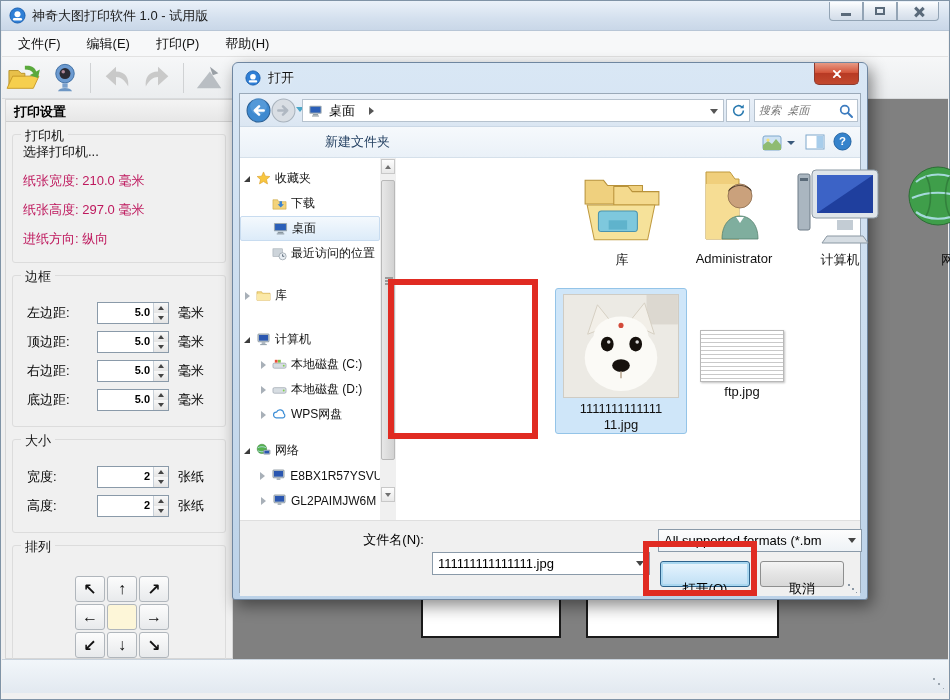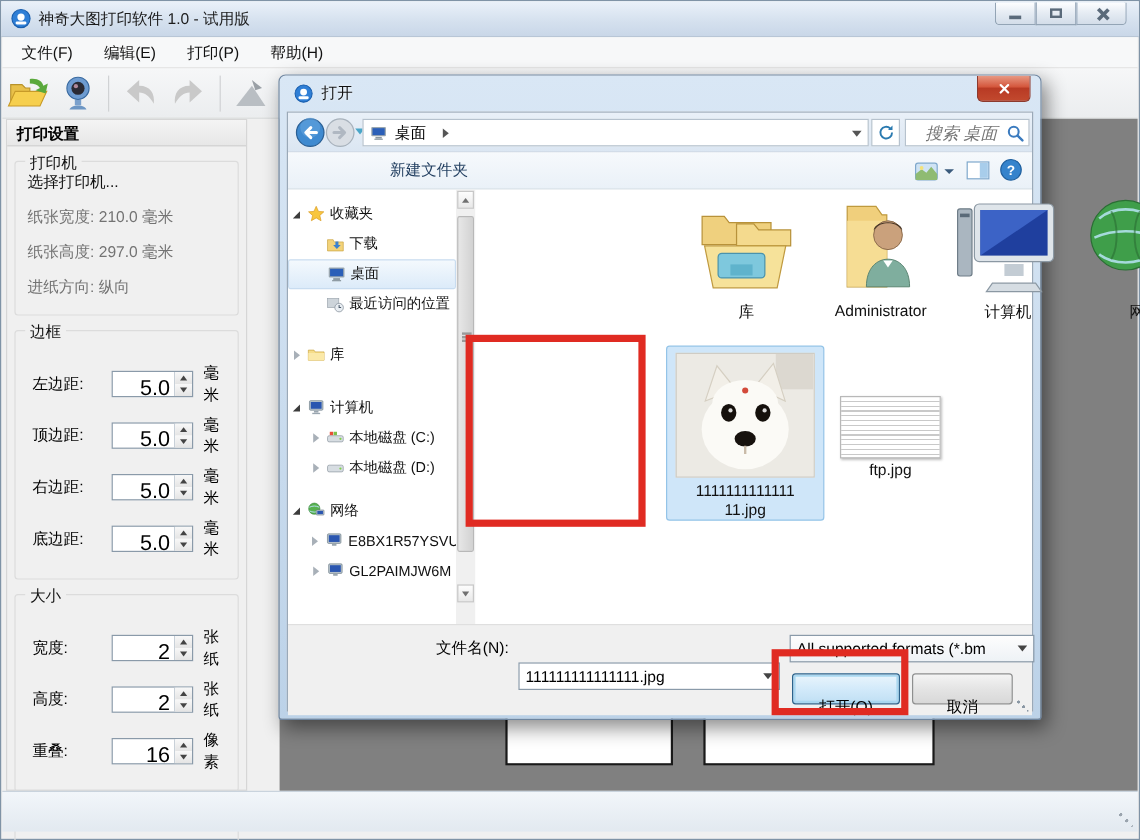--- a/index.html
+++ b/index.html
@@ -25,33 +25,33 @@
   .glyph-x::before { transform:rotate(45deg); } .glyph-x::after { transform:rotate(-45deg); }
 
   .menubar { position:absolute; left:1px; top:30px; right:1px; height:26px; background:#f7f8f9; border-bottom:1px solid #e2e2e2; display:flex; align-items:center; }
   .menubar .mi { font-size:13px; color:#111; padding:4px 10px; margin-left:6px; }
 
   .toolbar { position:absolute; left:1px; top:56px; right:1px; height:42px; background:linear-gradient(#f6f7f8,#ebedef); border-bottom:1px solid #d9dbdd; display:flex; align-items:center; }
   .tbtn { width:42px; height:36px; display:flex; align-items:center; justify-content:center; }
   .tsep { width:1px; height:30px; background:#d0d2d4; margin:0 4px; }
 
   
-  .panel { position:absolute; left:4px; top:98px; width:201px; bottom:40px; background:#f0f0f0; border:1px solid #d6d6d6; }
+  .panel { position:absolute; left:4px; top:98px; width:228px; bottom:40px; background:#f0f0f0; border:1px solid #d6d6d6; }
   .panel-h { height:22px; background:linear-gradient(#f4f4f4,#e7e7e7); border-bottom:1px solid #cfcfcf; font-weight:bold; font-size:13px; padding:3px 0 0 8px; }
   .grp { position:relative; border:1px solid #dcdcdc; border-radius:3px; margin:12px 6px 0 6px; padding:20px 4px 8px 6px; }
   .grp-legend { position:absolute; top:-8px; left:8px; background:#f0f0f0; padding:0 4px; font-size:13px; color:#111; }
   .link { font-size:13px; color:#111; margin:2px 0 4px 4px; }
   .printerbox { display:flex; margin:2px 2px 6px 2px; }
   .txtbox { flex:1; height:21px; background:#fff; border:1px solid #8a9aa9; font-size:12px; padding:3px 2px 0 3px; white-space:nowrap; overflow:hidden; }
   .dots-btn { width:16px; height:21px; border:1px solid #9aa6b2; border-left:none; background:linear-gradient(#f7f7f7,#dfdfdf); font-size:11px; text-align:center; }
-  .info-row { font-size:13px; color:#737373; margin:11px 0 0 4px; }
+  .info-row { font-size:13px; color:#be185d; margin:11px 0 0 4px; }
   .spin-row { display:flex; align-items:center; margin:6px 0 7px 8px; font-size:13px; }
   .spin-row .lbl { width:60px; }
   .spinbox { width:72px; height:22px; background:#fff; border:1px solid #8a9aa9; display:flex; margin-left:10px; }
-  .spinval { flex:1; text-align:right; padding:3px 3px 0 0; font-size:18px; }
+  .spinval { flex:1; text-align:right; padding:3px 3px 0 0; font-size:11px;font-weight:bold; }
   .spinbtns { width:15px; border-left:1px solid #c8d0d8; display:flex; flex-direction:column; }
   .sb { flex:1; display:flex; align-items:center; justify-content:center; background:linear-gradient(#f8f8f8,#e4e4e4); }
   .tri-up { width:0; height:0; border-left:3.5px solid transparent; border-right:3.5px solid transparent; border-bottom:4px solid #444; }
   .tri-dn { width:0; height:0; border-left:3.5px solid transparent; border-right:3.5px solid transparent; border-top:4px solid #444; }
   .spin-row .unit { margin-left:9px; }
   .arrgrid { display:grid; grid-template-columns:repeat(3,30px); grid-template-rows:repeat(3,26px); gap:2px; margin:10px 0 14px 56px; }
   .abtn { border:1px solid #b0b6bc; border-radius:3px; background:linear-gradient(#fcfcfc,#e8eaec); display:flex; align-items:center; justify-content:center; font-size:16px; font-weight:bold; color:#111; }
   .abtn.center { background:#fdf6d8; }
 
   
@@ -72,21 +72,21 @@
   .dlg-close { position:absolute; right:8px; top:0; width:45px; height:22px; border:1px solid #8d3a2e; border-top:none; border-radius:0 0 5px 5px;
     background:linear-gradient(#e89a84,#d4563c 45%,#b83a24 50%,#c2492e); display:flex; align-items:center; justify-content:center; }
   .dlg-client { position:absolute; left:6px; top:30px; right:6px; bottom:6px; background:#f0f0f0; border:1px solid #9aa9b8; }
 
   .navrow { position:absolute; left:0; top:0; right:0; height:33px; background:linear-gradient(#e9f0f8,#dbe6f2); border-bottom:1px solid #cbd8e6; }
   .addrbox { position:absolute; left:62px; top:5px; width:422px; height:23px; background:#fff; border:1px solid #b6c2ce; display:flex; align-items:center; font-size:13px; }
   .addr-dd { position:absolute; right:5px; top:9px; }
   .crumb-arrow { width:0; height:0; border-top:4px solid transparent; border-bottom:4px solid transparent; border-left:5px solid #555; margin-left:14px; }
   .refreshbtn { position:absolute; left:486px; top:5px; width:24px; height:23px; background:#fff; border:1px solid #b6c2ce; display:flex; align-items:center; justify-content:center; }
   .searchbox { position:absolute; left:514px; top:5px; width:104px; height:23px; background:#fff; border:1px solid #b6c2ce; }
-  .searchbox input { position:absolute; left:16px; top:2px; width:78px; height:17px; border:none; outline:none; font-size:14px; font-style:italic; color:#808890; background:transparent; font-family:Liberation Sans, sans-serif; }
+  .searchbox input { position:absolute; left:4px; top:2px; width:78px; height:17px; border:none; outline:none; font-size:11px; font-style:italic; color:#808890; background:transparent; font-family:Liberation Mono, monospace; }
   .searchbox .mag { position:absolute; right:3px; top:3px; }
 
   .cmdbar { position:absolute; left:0; top:33px; right:0; height:31px; background:linear-gradient(#f6f9fc,#eaf1f8); border-bottom:1px solid #d5e0ea; display:flex; align-items:center; font-size:13px; color:#1f3c5e; }
   .cmditem { display:flex; align-items:center; padding:4px 8px; }
   .dd-tri { width:0; height:0; border-left:4px solid transparent; border-right:4px solid transparent; border-top:4px solid #3a5a7c; margin-left:5px; }
   .cmd-right { position:absolute; right:8px; top:5px; display:flex; align-items:center; gap:8px; }
 
   .dlg-body { position:absolute; left:0; top:64px; right:0; height:362px; background:#fff; }
   .tree { position:absolute; left:0; top:0; width:140px; height:100%; overflow:hidden; padding-top:8px; }
   .trow { height:25px; display:flex; align-items:center; font-size:12px; color:#111; white-space:nowrap; }
@@ -301,35 +301,20 @@
             <span class="spinbtns">
               <span class="sb">
                 <i class="tri-up"></i>
               </span>
               <span class="sb">
                 <i class="tri-dn"></i>
               </span>
             </span>
           </span>
         <span class="unit">张纸</span>
-      </div>
-      <div class="spin-row">
-        <span class="lbl">重叠:</span>
-        <span class="spinbox">
-            <span class="spinval">16</span>
-            <span class="spinbtns">
-              <span class="sb">
-                <i class="tri-up"></i>
-              </span>
-              <span class="sb">
-                <i class="tri-dn"></i>
-              </span>
-            </span>
-          </span>
-        <span class="unit">像素</span>
       </div>
     </div>
 
     <div class="grp" style="min-height:118px;">
       <span class="grp-legend">排列</span>
       <div class="arrgrid">
         <div class="abtn">↖</div>
         <div class="abtn">↑</div>
         <div class="abtn">↗</div>
         <div class="abtn">←</div>
@@ -546,20 +531,31 @@
               <i class="exp-closed"></i>
             </span>
           <span class="ticon">
               <svg width="15" height="15" viewBox="0 0 16 16">
                 <rect x="1" y="6" width="14" height="6" rx="1.5" fill="#d7dde2" stroke="#8a949e" stroke-width=".6"></rect>
                 <circle cx="12.5" cy="9" r="1" fill="#7fd24a"></circle>
               </svg>
             </span>
           <span class="tlabel">本地磁盘 (D:)</span>
         </div>
+        <div class="trow ind1">
+          <span class="exp">
+              <i class="exp-closed"></i>
+            </span>
+          <span class="ticon">
+              <svg width="15" height="15" viewBox="0 0 16 16">
+                <path d="M4.5 11.5a3 3 0 0 1 .3-6A4 4 0 0 1 12.5 7a2.5 2.5 0 0 1-.5 4.5z" fill="#fff" stroke="#3f8fd6" stroke-width="1.3"></path>
+              </svg>
+            </span>
+          <span class="tlabel">WPS网盘</span>
+        </div>
 
         <div class="trow" style="margin-top:11px;">
           <span class="exp">
               <i class="exp-open"></i>
             </span>
           <span class="ticon">
               <svg width="15" height="15" viewBox="0 0 16 16">
                 <circle cx="6.3" cy="6.3" r="5" fill="#57b24e" stroke="#2e7d32" stroke-width=".5"></circle>
                 <path d="M2 5c2.8-1.4 5.8-1.4 8.6 0M2 8.3c2.8 1.4 5.8 1.4 8.6 0" stroke="#bfe3ff" stroke-width=".8" fill="none"></path>
                 <rect x="8" y="7.4" width="7" height="4.6" rx=".8" fill="#b7c3cc" stroke="#6f7d88" stroke-width=".5"></rect>

